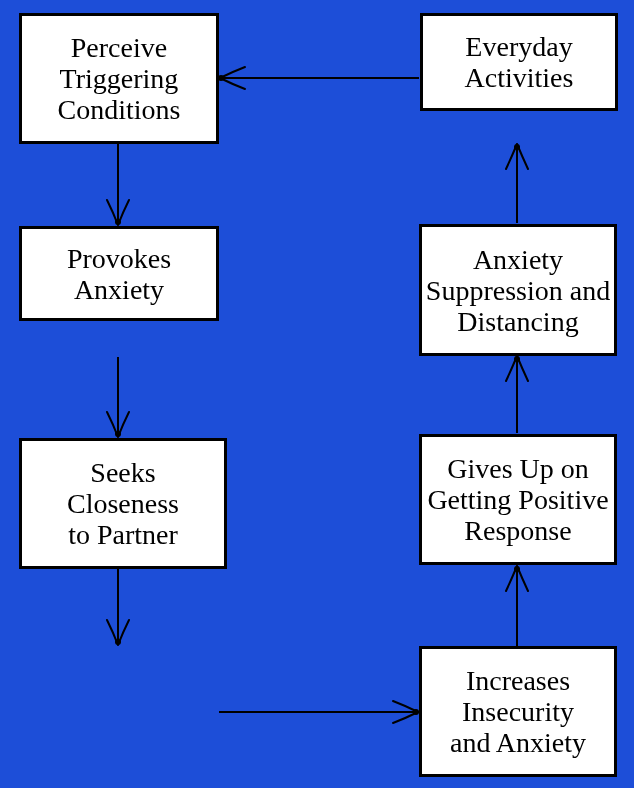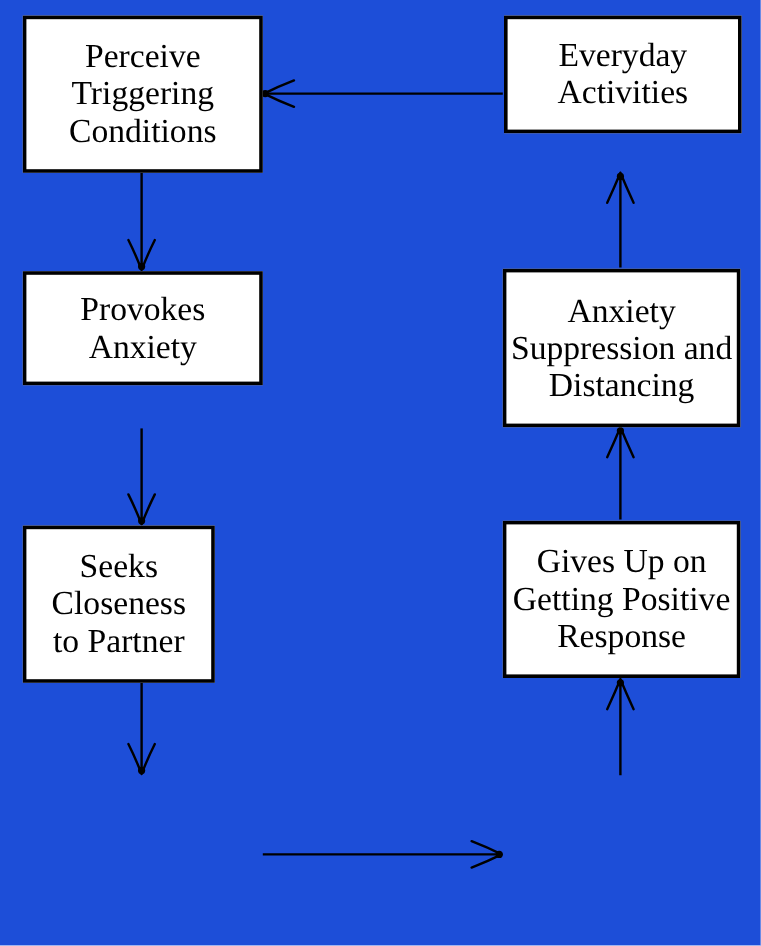--- a/index.html
+++ b/index.html
@@ -28,21 +28,21 @@
     align-items: center;
     justify-content: center;
     text-align: center;
     white-space: pre-line;
     font-size: 28px;
     line-height: 31px;
   }
   
   .pos-l1 { left: 19px;  top: 13px;  width: 200px; height: 131px; }
   .pos-l2 { left: 19px;  top: 226px; width: 200px; height: 95px; }
-  .pos-l3 { left: 19px;  top: 438px; width: 160px; height: 131px; }
+  .pos-l3 { left: 19px;  top: 438px; width: 208px; height: 131px; }
   .pos-l4 { left: 19px;  top: 646px; width: 200px; height: 131px; }
   
   .pos-r1 { left: 420px; top: 13px;  width: 198px; height: 98px; }
   .pos-r2 { left: 419px; top: 224px; width: 198px; height: 132px; }
   .pos-r3 { left: 419px; top: 434px; width: 198px; height: 131px; }
   .pos-r4 { left: 419px; top: 646px; width: 198px; height: 131px; }
 
   .arrow-line  { stroke: #000000; stroke-width: 2; fill: none; }
   .arrow-barbs { stroke: #000000; stroke-width: 2; fill: none; stroke-linecap: round; }
   .arrow-dot   { fill: #000000; stroke: none; }
@@ -113,14 +113,17 @@
 to Partner</div>
 
   <div class="node pos-r1">Everyday
 Activities</div>
   <div class="node pos-r2">Anxiety
 Suppression and
 Distancing</div>
   <div class="node pos-r3">Gives Up on
 Getting Positive
 Response</div>
+  <div class="node pos-r4">Increases
+Insecurity
+and Anxiety</div>
 
 </div>
 
 </body></html>

